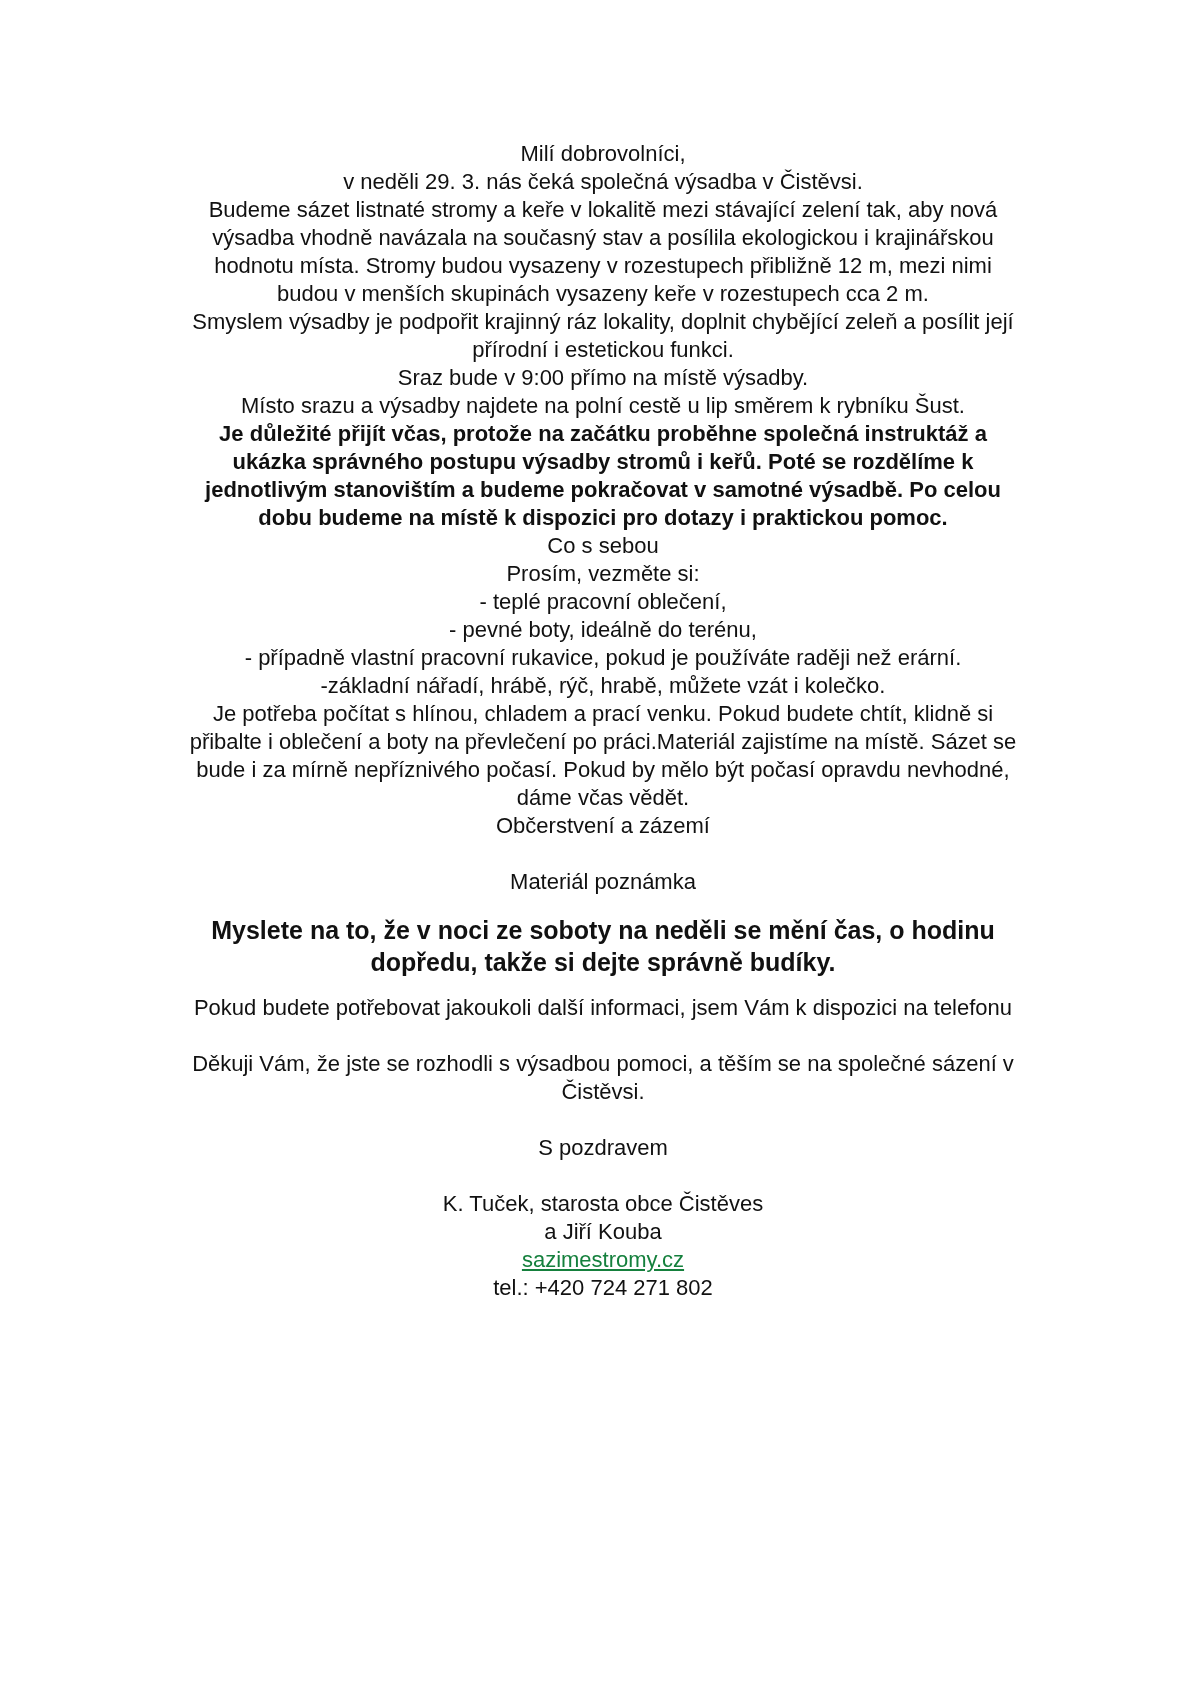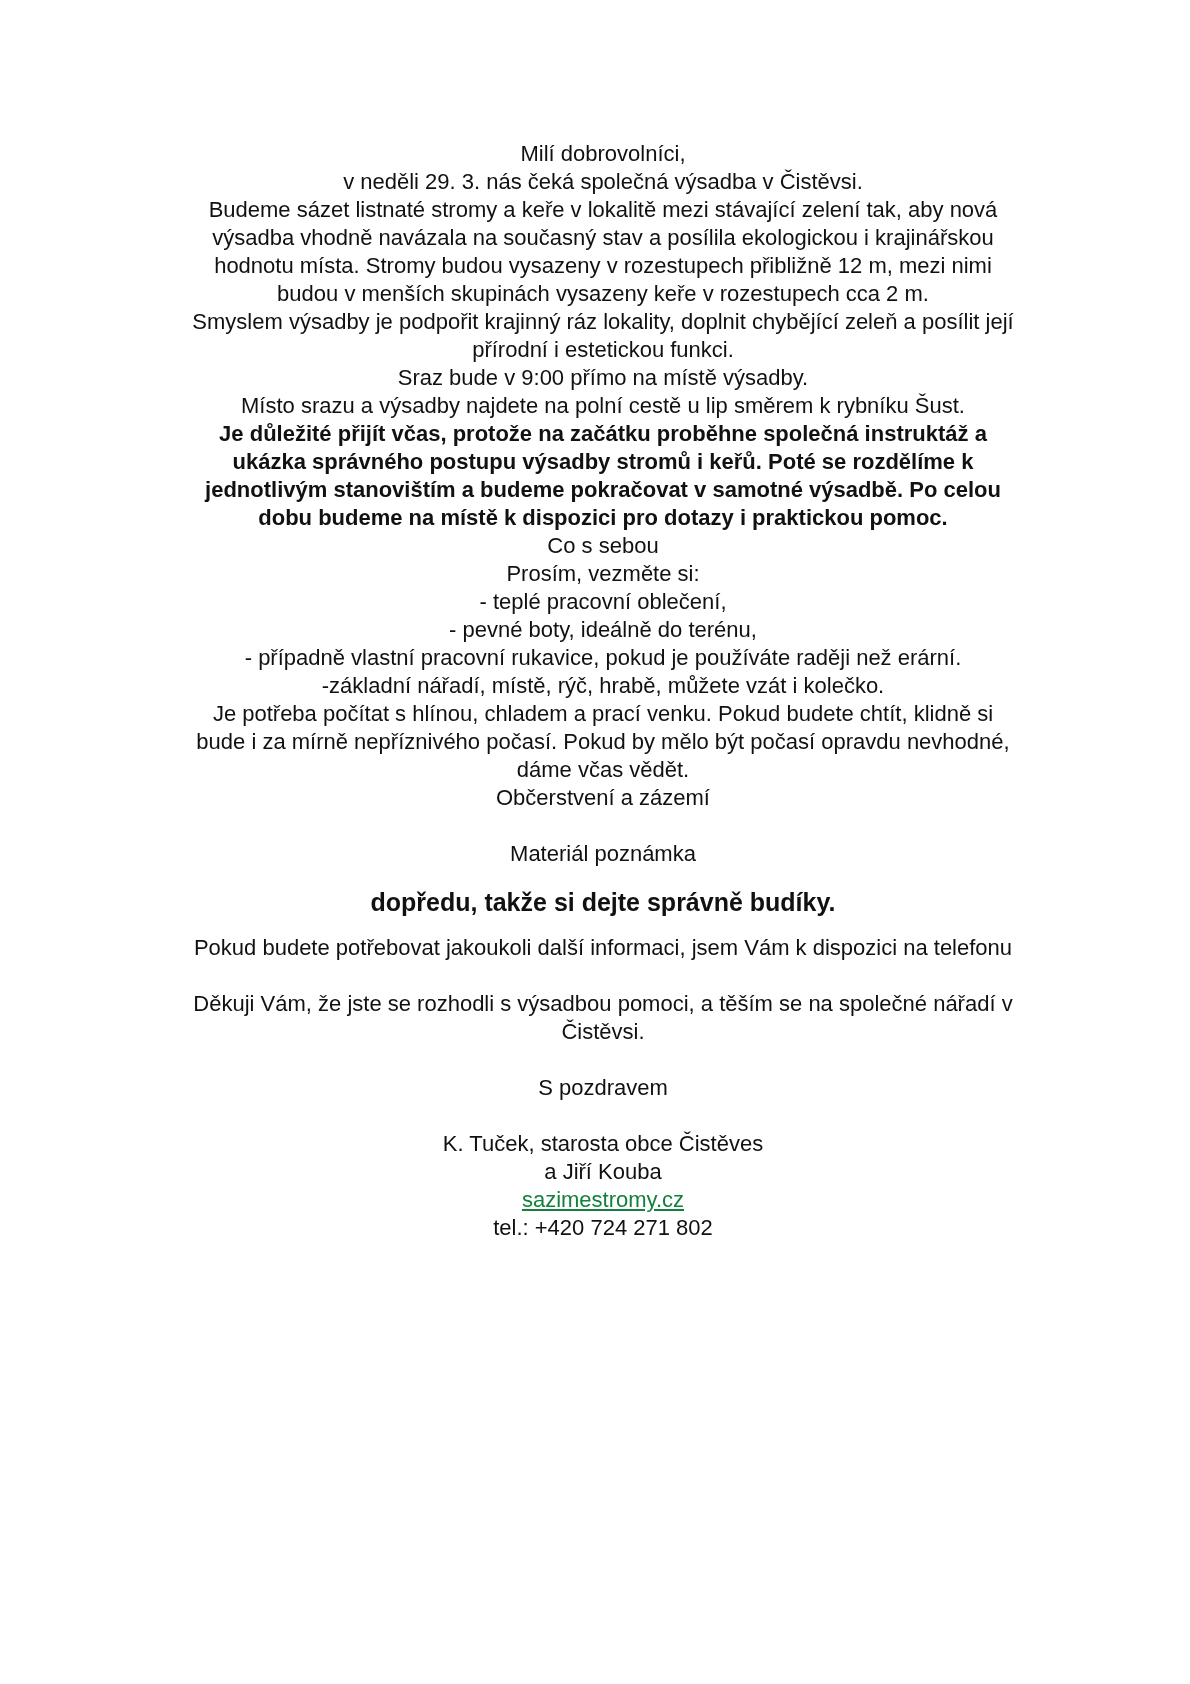--- a/index.html
+++ b/index.html
@@ -42,45 +42,47 @@
     <span class="line">jednotlivým stanovištím a budeme pokračovat v samotné výsadbě. Po celou</span>
     <span class="line">dobu budeme na místě k dispozici pro dotazy i praktickou pomoc.</span>
   </div>
 
   <span class="line">Co s sebou</span>
   <span class="line">Prosím, vezměte si:</span>
   <div>
     <span class="line">- teplé pracovní oblečení,</span>
     <span class="line">- pevné boty, ideálně do terénu,</span>
     <span class="line">- případně vlastní pracovní rukavice, pokud je používáte raději než erární.</span>
-    <span class="line">-základní nářadí, místě, rýč, hrabě, můžete vzát i kolečko.</span>
+    <span class="line">-základní nářadí, hrábě, rýč, hrabě, můžete vzát i kolečko.</span>
   </div>
 
   <div>
     <span class="line">Je potřeba počítat s hlínou, chladem a prací venku. Pokud budete chtít, klidně si</span>
+    <span class="line">přibalte i oblečení a boty na převlečení po práci.Materiál zajistíme na místě. Sázet se</span>
     <span class="line">bude i za mírně nepříznivého počasí. Pokud by mělo být počasí opravdu nevhodné,</span>
     <span class="line">dáme včas vědět.</span>
   </div>
 
   <span class="line">Občerstvení a zázemí</span>
 
   <div class="gap"></div>
   <span class="line">Materiál poznámka</span>
 
   <div class="headline">
+    <span class="line">Myslete na to, že v noci ze soboty na neděli se mění čas, o hodinu</span>
     <span class="line">dopředu, takže si dejte správně budíky.</span>
   </div>
 
   <div>
     <span class="line">Pokud budete potřebovat jakoukoli další informaci, jsem Vám k dispozici na telefonu</span>
   </div>
 
   <div class="gap"></div>
   <div>
-    <span class="line">Děkuji Vám, že jste se rozhodli s výsadbou pomoci, a těším se na společné nářadí v</span>
+    <span class="line">Děkuji Vám, že jste se rozhodli s výsadbou pomoci, a těším se na společné sázení v</span>
     <span class="line">Čistěvsi.</span>
   </div>
 
   <div class="gap"></div>
   <span class="line">S pozdravem</span>
 
   <div class="gap"></div>
   <div>
     <span class="line">K. Tuček, starosta obce Čistěves</span>
     <span class="line">a Jiří Kouba</span>

